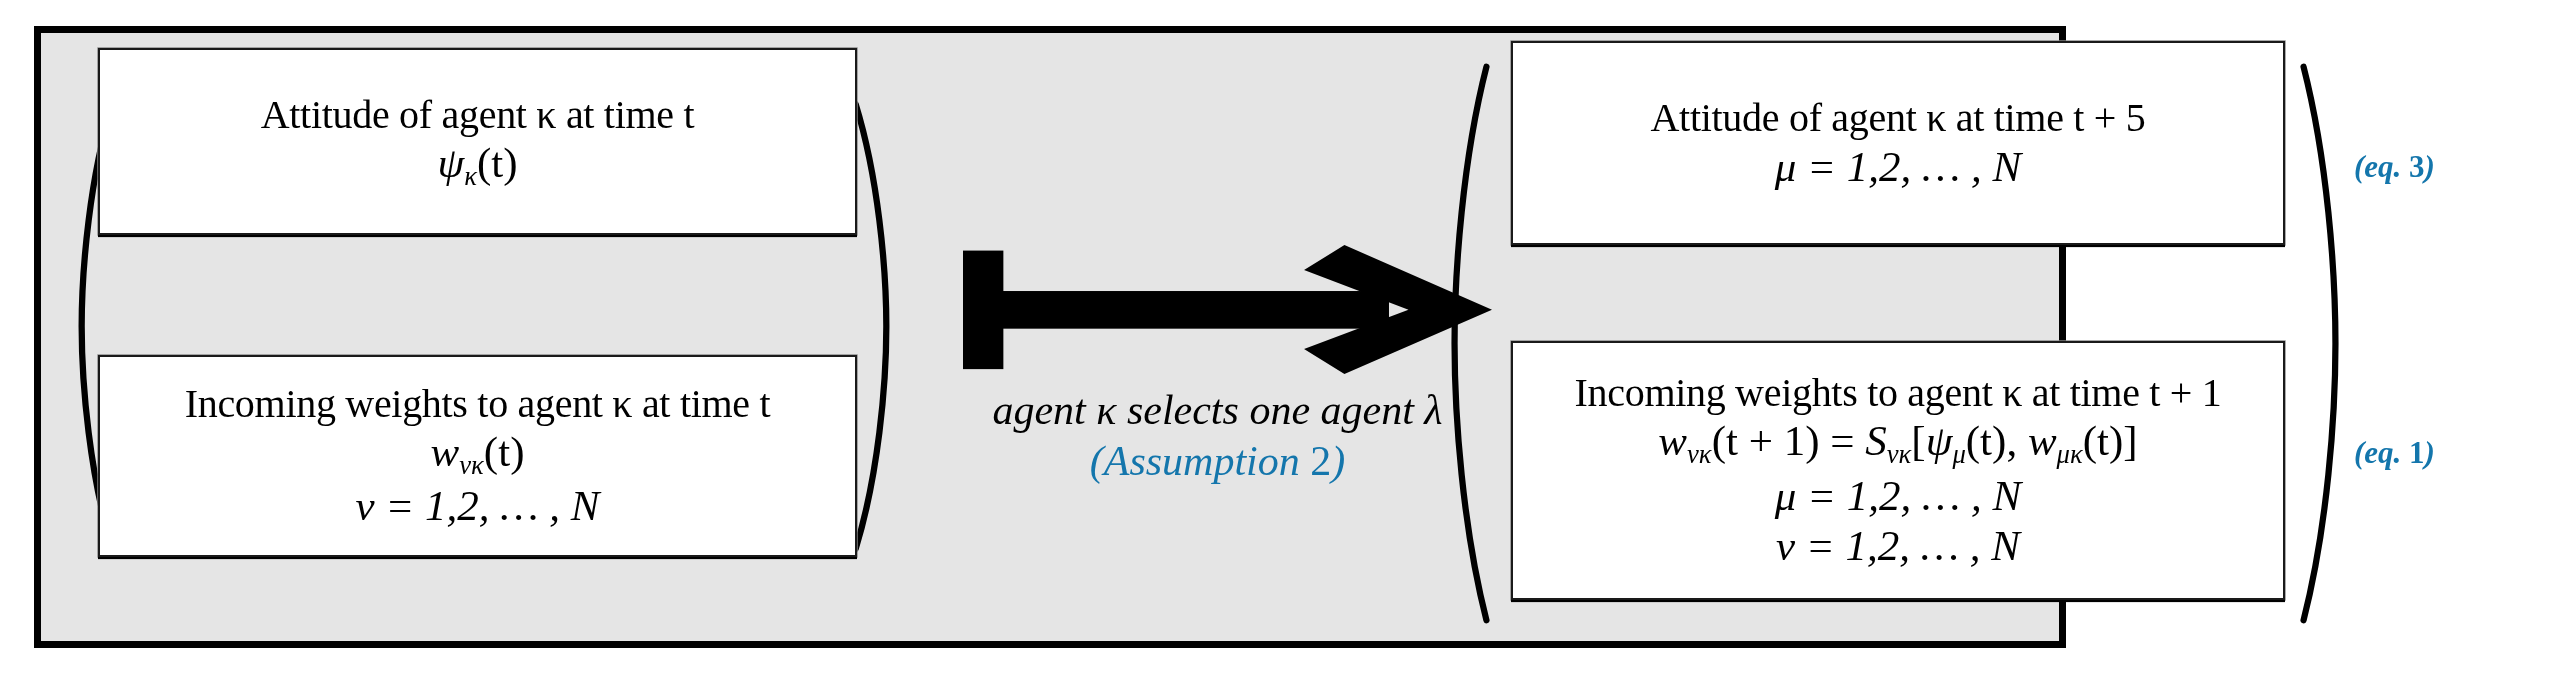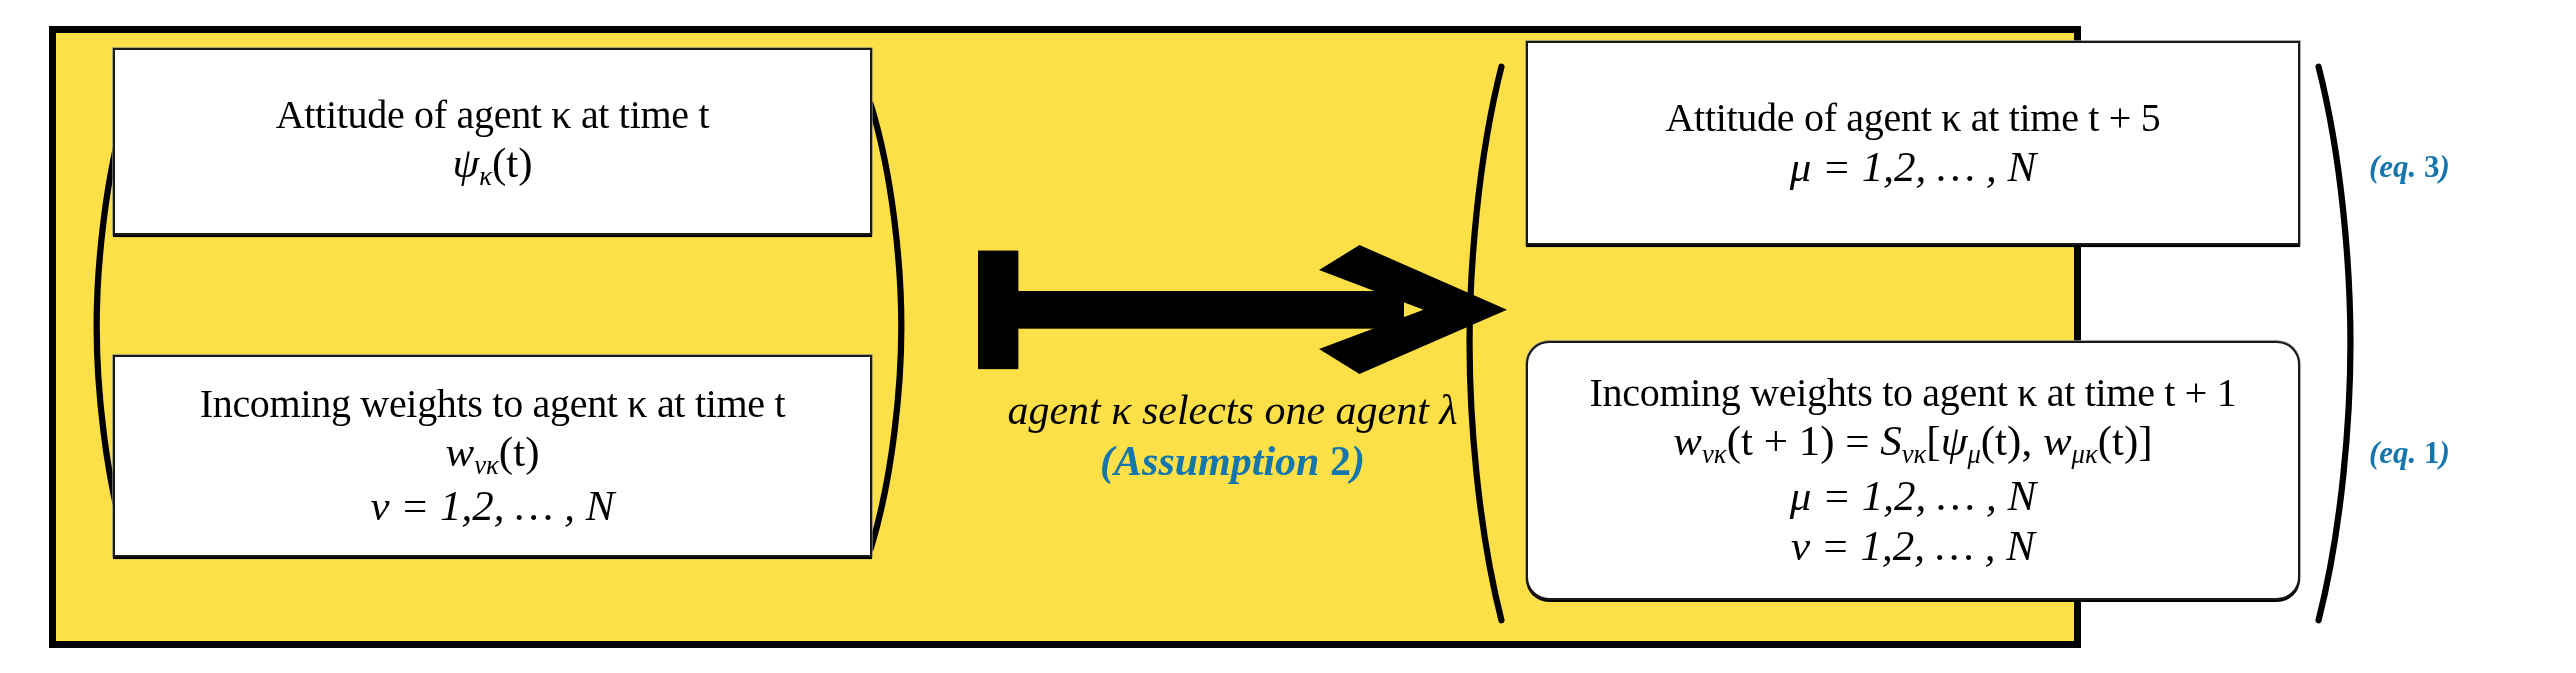--- a/index.html
+++ b/index.html
@@ -1,22 +1,22 @@
 <!DOCTYPE html>
 <html style="font-size:11px"><head>
 <meta charset="utf-8">
 <style>
   html,body{margin:0;padding:0;background:#ffffff;}
   body{width:2576px;height:674px;position:relative;overflow:hidden;
        font-family:"Liberation Serif","DejaVu Serif",serif;color:#000;}
 
   
   #outer-frame{
-    position:absolute;left:49px;top:26px;width:2032px;height:622px;
-    border:7.7px solid #000;box-sizing:border-box;background:#fde047;
+    position:absolute;left:34px;top:26px;width:2032px;height:622px;
+    border:7.7px solid #000;box-sizing:border-box;background:#e5e5e5;
   }
 
   
   .inner-box{
     position:absolute;box-sizing:border-box;background:#fff;
     border:2.1px solid #1a1a1a;
     box-shadow:0 2.1px 0 0 #000, 0 0 0 0.7px #888;
     display:flex;flex-direction:column;align-items:center;justify-content:center;
     text-align:center;line-height:1.18;
   }
@@ -32,21 +32,21 @@
   .paren{position:absolute;pointer-events:none;}
 
   
   #flow-arrow{position:absolute;left:922px;top:212px;width:529px;height:129px;}
 
   
   #transition-caption{
     position:absolute;left:898px;top:352px;width:557px;
     text-align:center;font-style:italic;font-size:42px;line-height:1.22;
   }
-  #transition-caption .assume{color:#1476ac;font-weight:bold;}
+  #transition-caption .assume{color:#1476ac;font-weight:normal;}
 
   
   .eq-label{
     position:absolute;color:#1476ac;font-style:italic;font-weight:bold;
     font-size:31px;white-space:nowrap;
   }
   .eq-label .num{font-style:normal;}
 </style>
 </head>
 <body>
@@ -96,21 +96,21 @@
 
   <svg class="paren" style="left:2257px;top:28px;" width="43" height="565" viewBox="0 0 62 812">
     <path d="M8 7 C 42 140, 54 300, 54 406 C 54 512, 42 672, 8 805" fill="none" stroke="#000" stroke-width="9" stroke-linecap="round"></path>
   </svg>
 
   <div class="inner-box" style="left:1470px;top:8.4px;width:774px;height:204px;">
     <span class="line hdr">Attitude of agent κ at time t + 5</span>
     <span class="line frm">μ = 1,2, … , N</span>
   </div>
 
-  <div class="inner-box" style="left:1470px;top:308px;width:774px;height:259px;border-radius:23px;">
+  <div class="inner-box" style="left:1470px;top:308px;width:774px;height:259px;">
     <span class="line hdr">Incoming weights to agent κ at time t + 1</span>
     <span class="line frm">
       <span>w</span><span class="sub">νκ</span><span class="rom">(t + 1) = </span><span>S</span><span class="sub">νκ</span><span class="rom">[</span><span>ψ</span><span class="sub">μ</span><span class="rom">(t), </span><span>w</span><span class="sub">μκ</span><span class="rom">(t)</span><span class="rom">]</span>
     </span>
     <span class="line frm">μ = 1,2, … , N</span>
     <span class="line frm">ν = 1,2, … , N</span>
   </div>
 
   <div class="eq-label" style="left:2313px;top:116px;"><span>(</span><span>eq.</span><span class="num"> 3</span><span>)</span></div>
 

